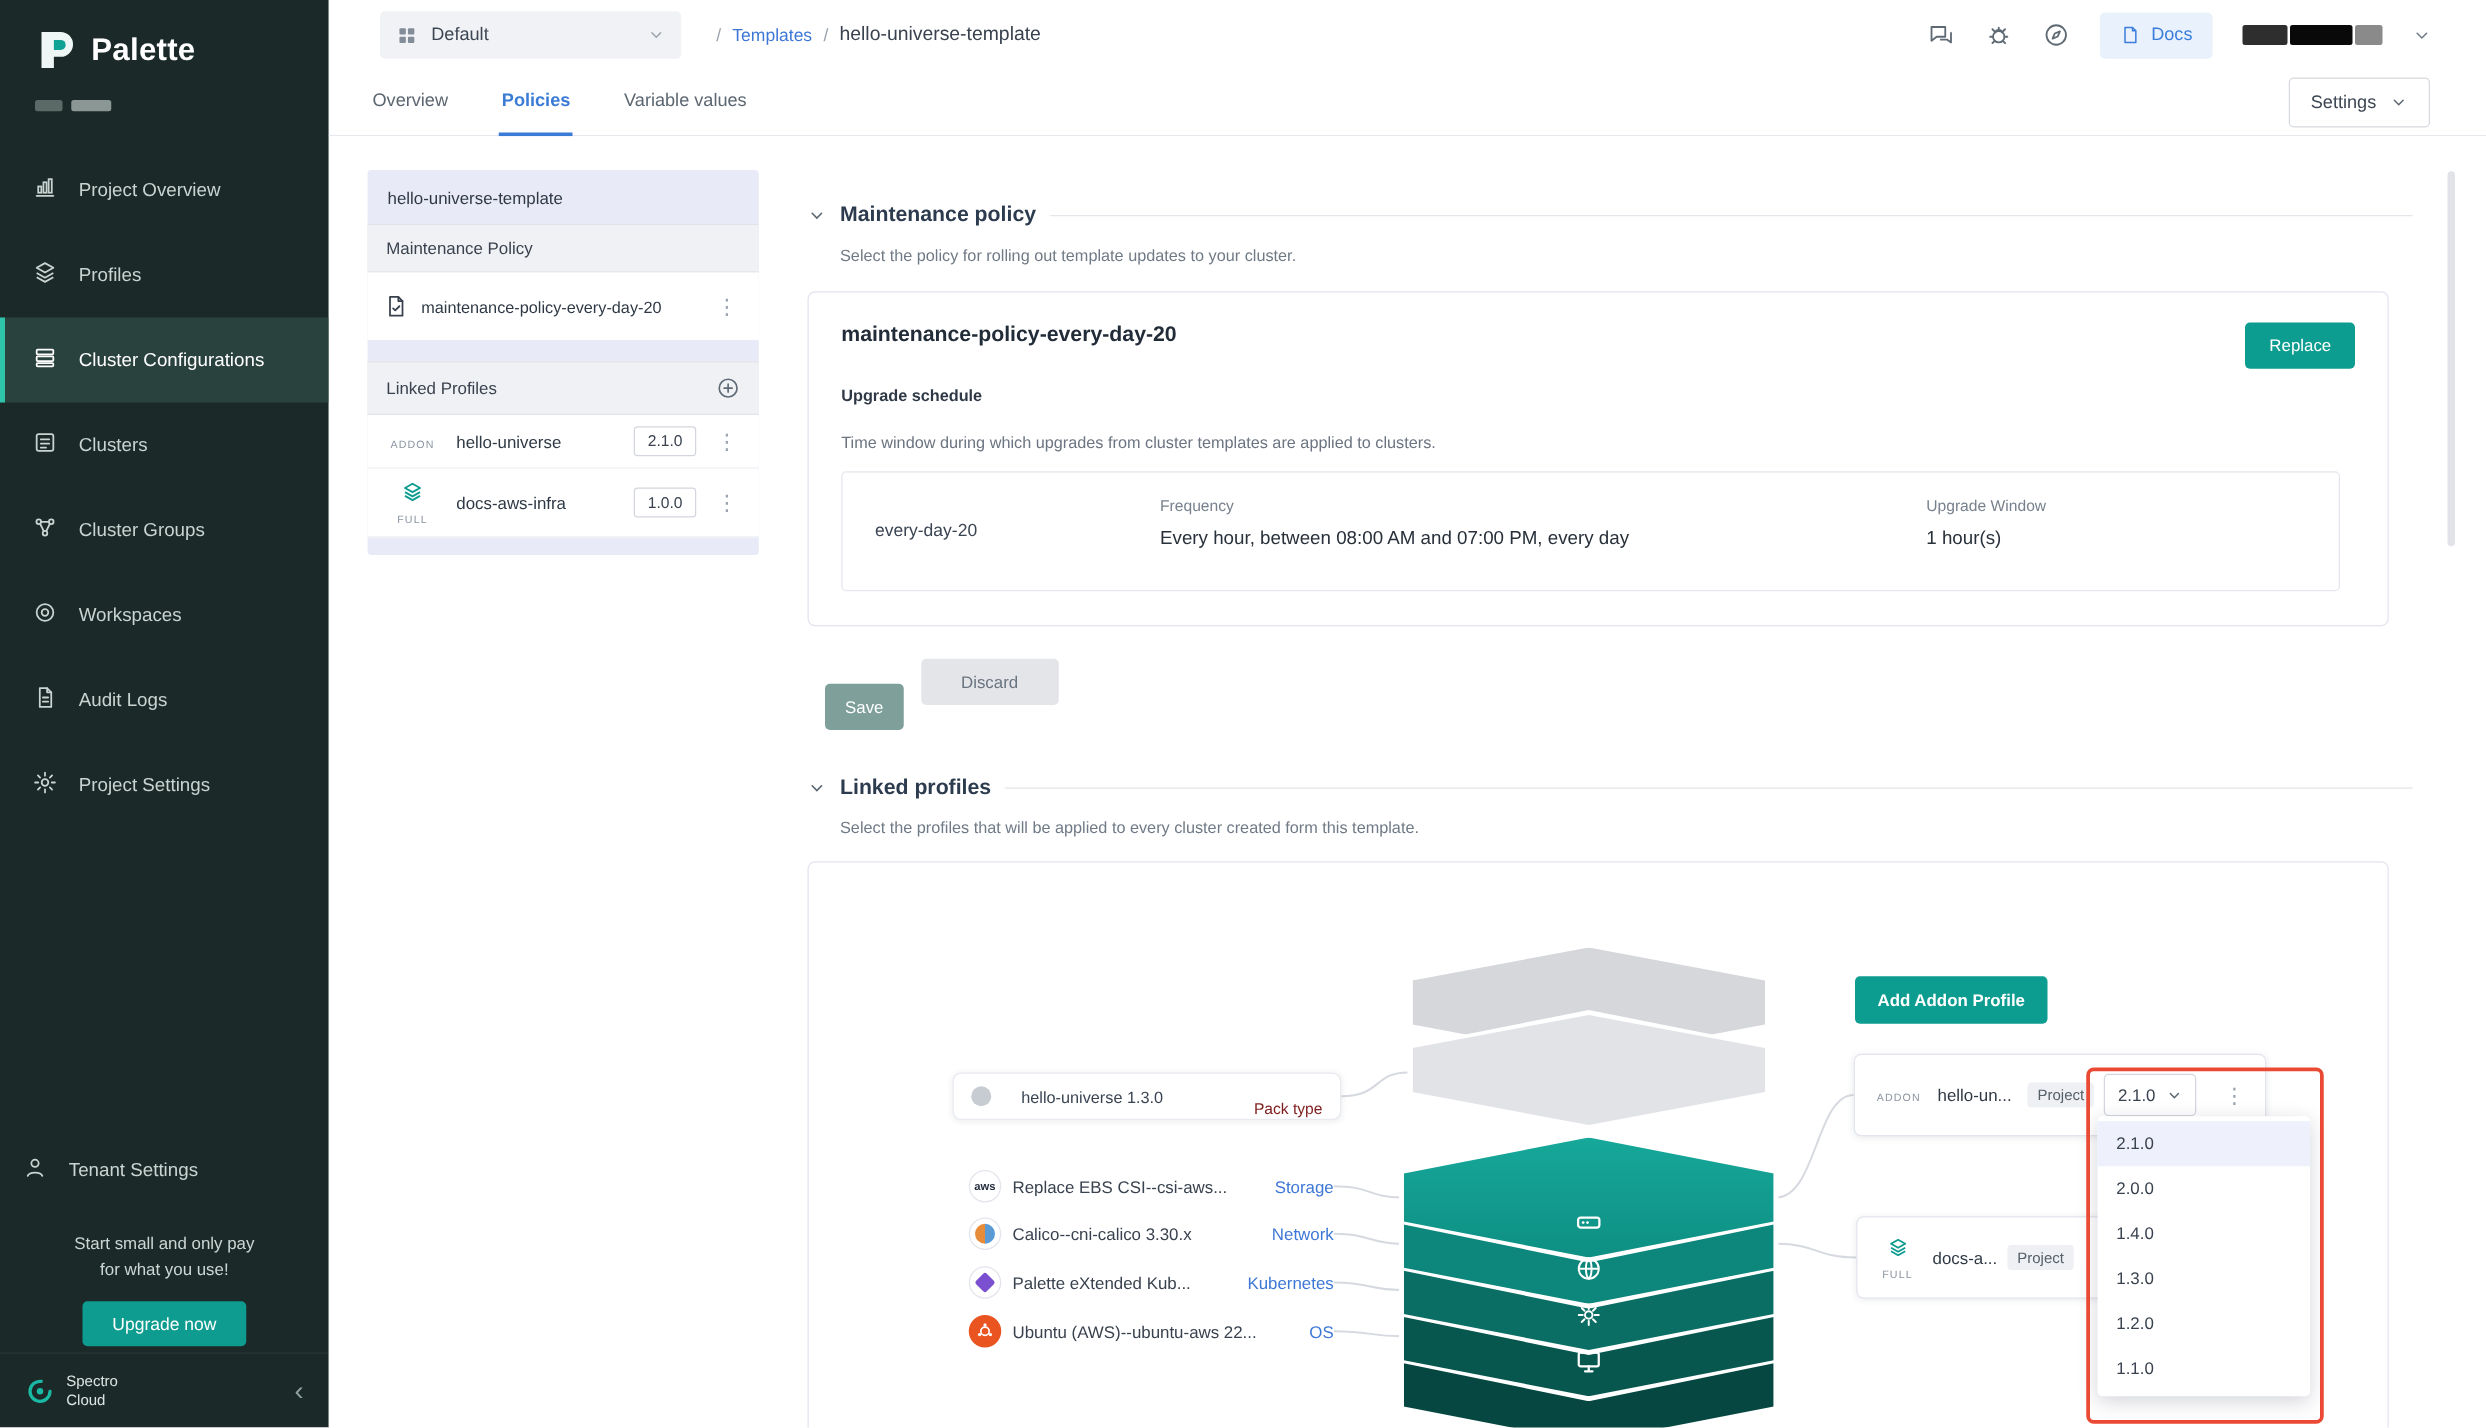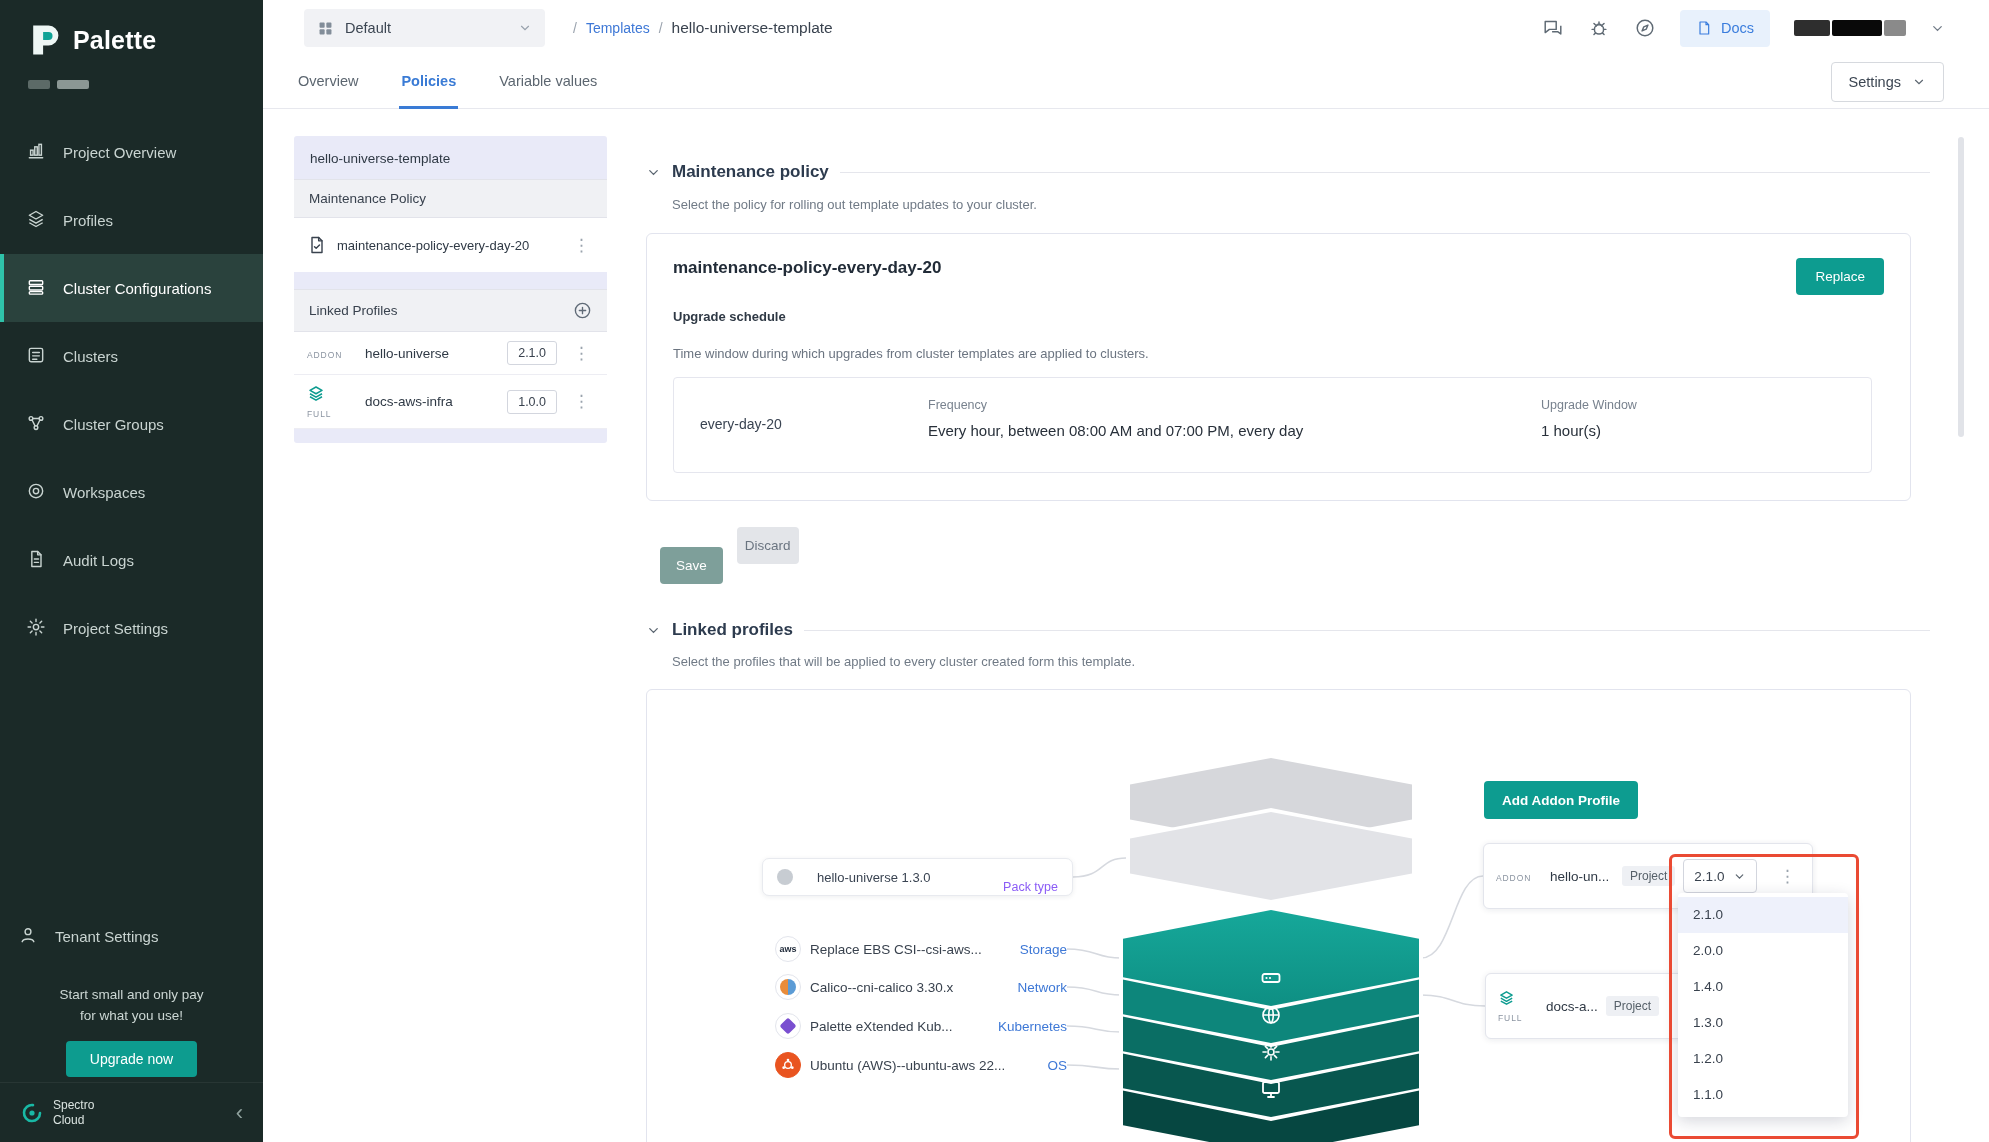--- a/index.html
+++ b/index.html
@@ -51,21 +51,21 @@
   .scroll-thumb { position:absolute; left:1695px; top:28px; width:6px; height:300px; background:#e1e3e8; border-radius:3px; }
 
   
   .panel { position:absolute; left:31px; top:27px; width:313px; background:#e9eaf8; border-radius:3px; padding-bottom:14px; }
   .panel-title { padding:15px 16px 13px; font-size:13.5px; color:#2f3945; }
   .group-header { background:#f0f1f4; border-top:1px solid #e2e3ea; border-bottom:1px solid #e2e3ea; padding:11px 15px; font-size:13.5px; color:#39424e; display:flex; align-items:center; }
   .policy-item { background:#fff; padding:17px 13px; display:flex; align-items:center; gap:10px; font-size:13px; color:#2f3945; cursor:pointer; }
   .kebab { margin-left:auto; color:#9aa3ad; font-size:17px; line-height:1; cursor:pointer; padding:0 4px; }
   .panel-gap { height:17px; }
   .profile-item { background:#fff; border-bottom:1px solid #ededf3; padding:9px 13px; display:flex; align-items:center; gap:12px; cursor:pointer; }
-  .badge-col { width:46px; }
+  .badge-col { width:46px; text-align:center; }
   .badge-col .b-txt { font-size:8.5px; letter-spacing:.9px; color:#8b94a1; margin-top:3px; }
   .faded-dot { width:18px; height:18px; border-radius:50%; background:#d9dde3; opacity:.65; margin:0 auto; }
   .p-name { font-size:13.5px; color:#2f3945; flex:1; }
   .version-chip { border:1px solid #d3d6de; border-radius:3px; padding:4px 10px; font-size:12.5px; color:#39424e; background:#fff; }
   .plus-btn { margin-left:auto; display:flex; cursor:pointer; color:#5f6a76; }
 
   
   .main { position:absolute; left:383px; top:0; width:1284px; }
   .sec-head { position:absolute; left:0; display:flex; align-items:center; gap:11px; width:1284px; }
   .sec-head .t { font-size:17px; font-weight:700; color:#2d3b4e; white-space:nowrap; }
@@ -79,34 +79,34 @@
   .replace-btn { margin-left:auto; background:#0d9c90; color:#fff; border:none; border-radius:4px; height:37px; padding:0 19px; font-size:13.5px; font-weight:500; font-family:inherit; cursor:pointer; }
   .sched-h { margin-top:14px; font-size:13px; font-weight:700; color:#2f3945; }
   .sched-d { margin-top:22px; font-size:13px; color:#6b7480; }
   .sched-table { position:relative; margin-top:16px; width:1199px; height:96px; border:1px solid #e5e6ee; border-radius:4px; }
   .sched-table .cell-label { position:absolute; font-size:12.5px; color:#78828e; top:20px; }
   .sched-table .cell-value { position:absolute; font-size:15px; color:#28303a; top:44px; }
   .sched-name { position:absolute; left:26px; top:38px; font-size:14px; color:#3a4452; }
 
   .btn-row { position:absolute; left:14px; top:418px; display:flex; gap:14px; }
   .save-btn { background:#7e9f9a; color:#fff; border:none; border-radius:4px; height:37px; padding:0 16px; font-size:13.5px; font-family:inherit; cursor:pointer;margin-top:20px; }
-  .discard-btn { background:#e3e5e9; color:#6a7480; border:none; border-radius:4px; height:37px; padding:0 8px; font-size:13.5px; font-family:inherit; cursor:pointer; }
+  .discard-btn { background:#e3e5e9; color:#6a7480; border:none; border-radius:4px; height:37px; padding:0 32px; font-size:13.5px; font-family:inherit; cursor:pointer; }
 
   .big-card { position:absolute; left:0; top:580px; width:1265px; height:600px; border:1px solid #e2e4ee; border-radius:6px; background:#fff; overflow:hidden; }
 
   
   .hex { position:absolute; background:#fff; clip-path:polygon(50% 0,100% 30%,100% 70%,50% 100%,0 70%,0 30%); }
   .hex i { position:absolute; inset:4px; display:block; clip-path:polygon(50% 0,100% 30%,100% 70%,50% 100%,0 70%,0 30%); }
   .hex-ic { position:absolute; z-index:20; width:24px; height:24px; color:#fff; }
 
   
   .pack-pill { position:absolute; left:115px; top:168px; width:311px; height:38px; background:#fff; border:1px solid #e8eaef; border-radius:7px; box-shadow:0 1px 5px rgba(25,32,56,.08); display:flex; align-items:center; gap:24px; padding:0 14px; z-index:3; }
   .pack-pill .dot { width:16px; height:16px; border-radius:50%; background:#c7ccd2; }
   .pack-pill .nm { font-size:13px; color:#3a4452; flex:1; }
-  .pack-pill .tp { font-size:12.5px; color:#8b5cf6;margin-top:20px; }
+  .pack-pill .tp { font-size:12.5px; color:#7f1d1d;margin-top:20px; }
   .pack-row { position:absolute; left:128px; width:292px; height:32px; display:flex; align-items:center; gap:9px; z-index:3; }
   .pack-row .nm { font-size:13.5px; color:#39424e; flex:1; white-space:nowrap; overflow:hidden; }
   .pack-row .layer { font-size:13.5px; color:#3e78d6; cursor:pointer; }
   .pk-ic { width:26px; height:26px; border-radius:50%; border:1px solid #e3e5ec; background:#fff; display:flex; align-items:center; justify-content:center; flex:0 0 auto; overflow:hidden; }
 
   .add-addon-btn { position:absolute; left:837px; top:91px; height:38px; background:#0d9c90; color:#fff; border:none; border-radius:4px; padding:0 18px; font-size:13.5px; font-weight:600; font-family:inherit; cursor:pointer; z-index:3; }
 
   .mini-card { position:absolute; background:#fff; border:1px solid #e3e5ec; border-radius:6px; box-shadow:0 1px 6px rgba(27,33,58,.09); display:flex; align-items:center; gap:8px; padding:0 12px; height:66px; z-index:3; }
   .mini-card .nm { font-size:13.5px; color:#2f3945; white-space:nowrap; overflow:hidden; }
   .scope-chip { background:#eef0f4; color:#566069; font-size:12px; border-radius:3px; padding:3px 8px; white-space:nowrap; }

